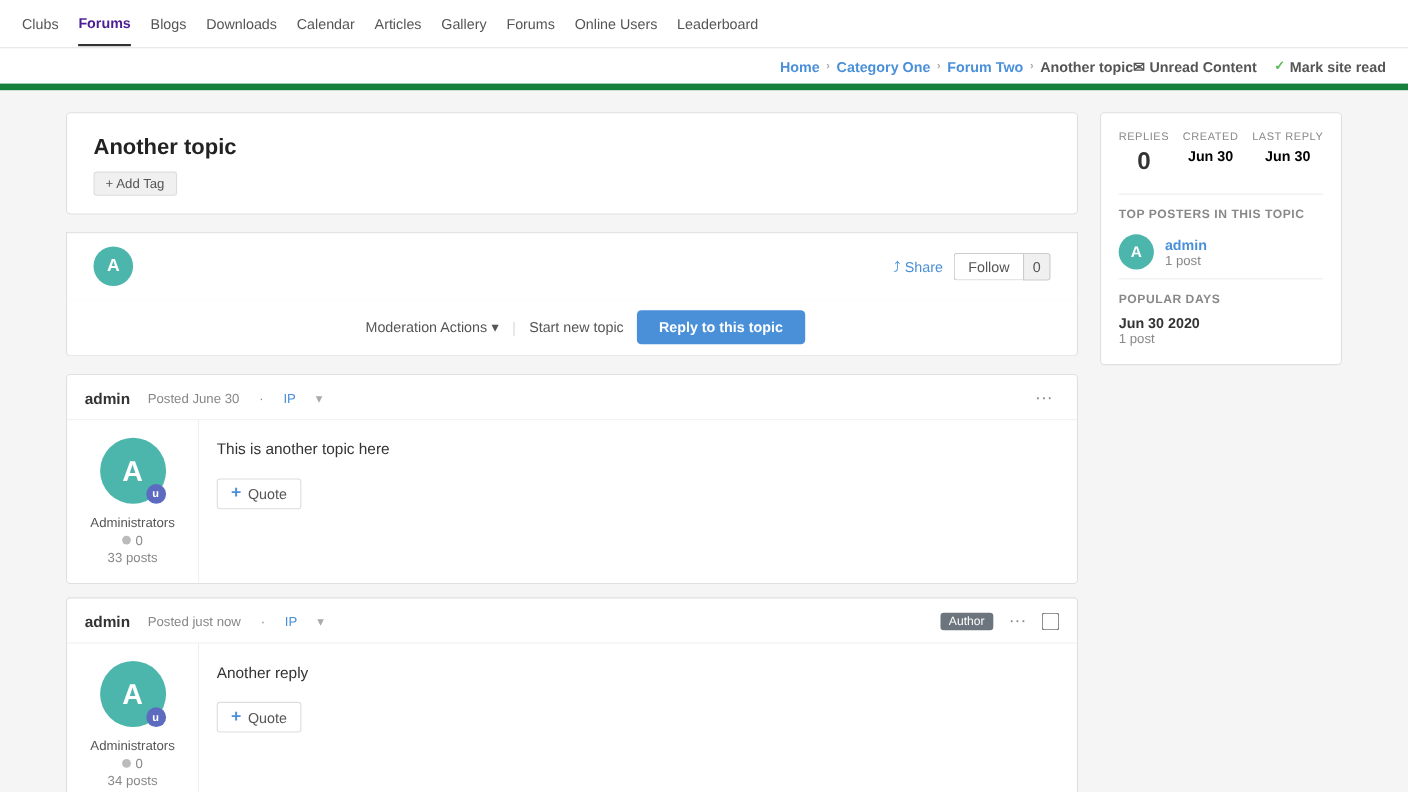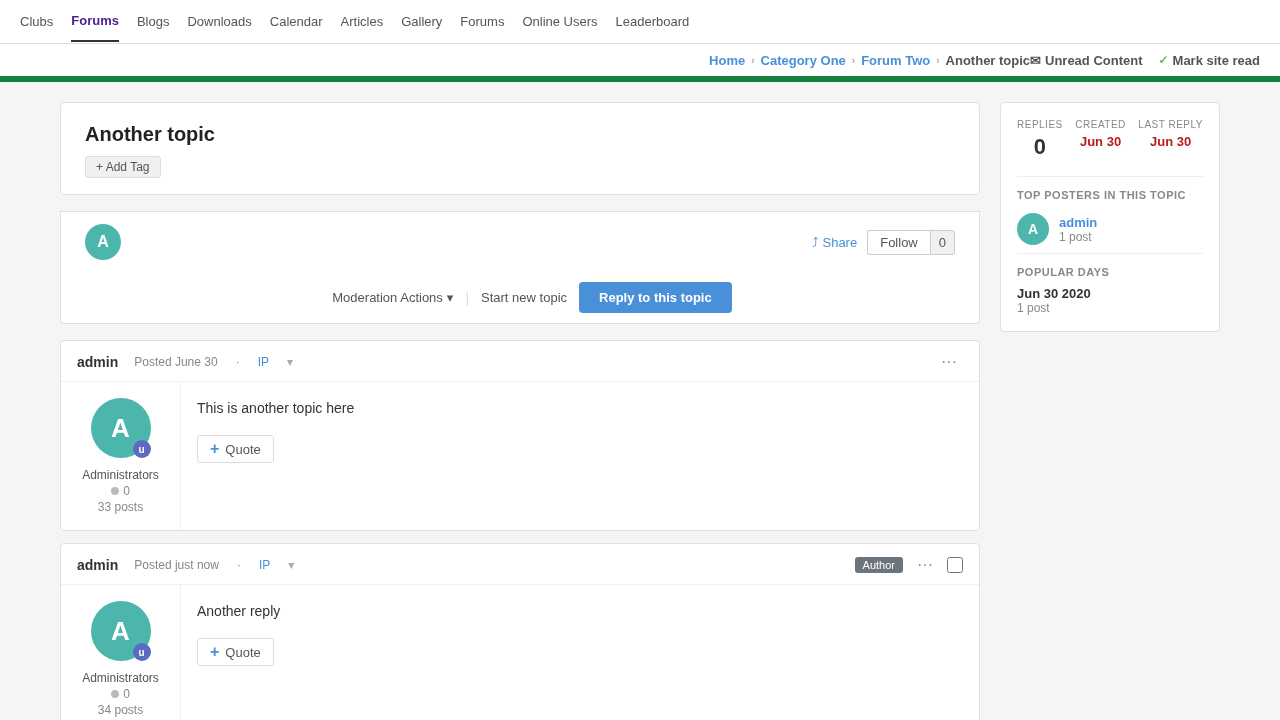--- a/index.html
+++ b/index.html
@@ -74,21 +74,21 @@
     .post-text { color: #333; font-size: 14px; line-height: 1.5; margin-bottom: 16px; }
     .quote-btn { display: inline-flex; align-items: center; gap: 6px; background: none; border: 1px solid #ddd; border-radius: 3px; padding: 4px 12px; font-size: 13px; color: #555; cursor: pointer; }
     .quote-plus { color: #4a90d9; font-weight: 700; font-size: 16px; }
 
     
     .sidebar-card { background: #fff; border: 1px solid #e0e0e0; border-radius: 4px; padding: 16px; margin-bottom: 16px; }
     .sidebar-stats { display: flex; justify-content: space-between; margin-bottom: 16px; }
     .stat-item { text-align: center; }
     .stat-label { font-size: 10px; color: #888; text-transform: uppercase; letter-spacing: 0.5px; margin-bottom: 4px; }
     .stat-value { font-size: 22px; font-weight: 700; color: #333; }
-    .stat-date { font-size: 13px; font-weight: 600; color: #b91c1c; }
+    .stat-date { font-size: 13px; font-weight: 600; color: #000000; }
     .sidebar-section-title { font-size: 11px; font-weight: 700; color: #888; text-transform: uppercase; letter-spacing: 0.5px; margin-bottom: 12px; border-top: 1px solid #eee; padding-top: 12px; }
     .top-poster { display: flex; align-items: center; gap: 10px; margin-bottom: 8px; }
     .top-poster .avatar-sm { width: 32px; height: 32px; font-size: 14px; }
     .top-poster-info .name { font-size: 13px; color: #4a90d9; font-weight: 600; }
     .top-poster-info .posts { font-size: 12px; color: #888; }
     .popular-days-title { font-size: 11px; font-weight: 700; color: #888; text-transform: uppercase; letter-spacing: 0.5px; margin-bottom: 8px; border-top: 1px solid #eee; padding-top: 12px; }
     .popular-day { font-size: 13px; color: #333; font-weight: 600; }
     .popular-day-posts { font-size: 12px; color: #888; }
   </style>
 </head>

